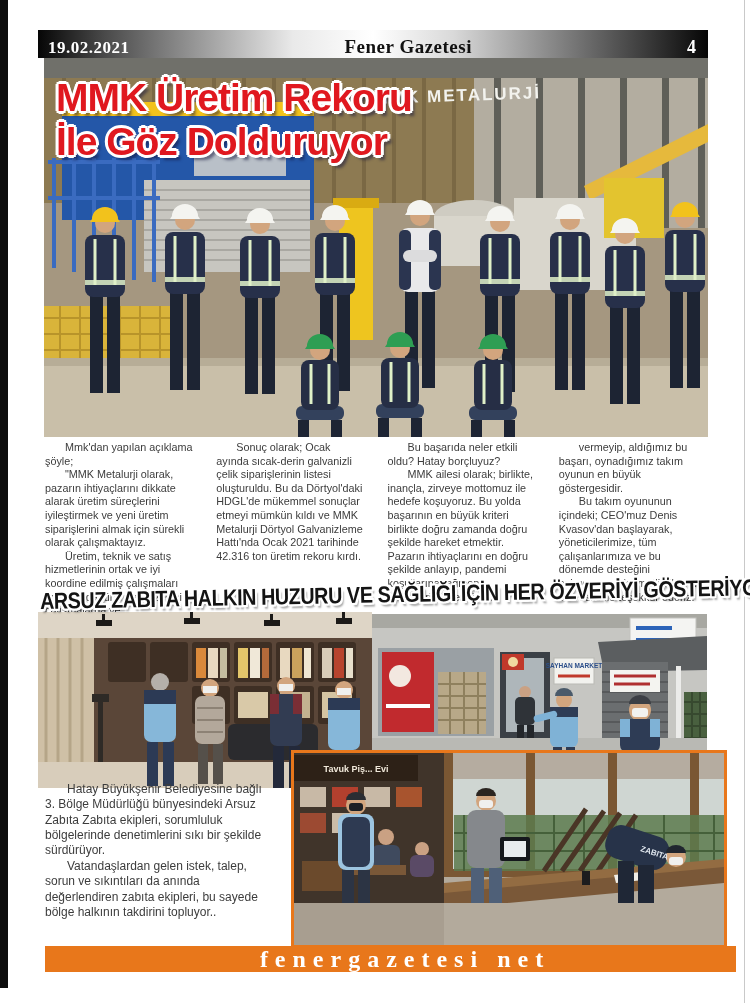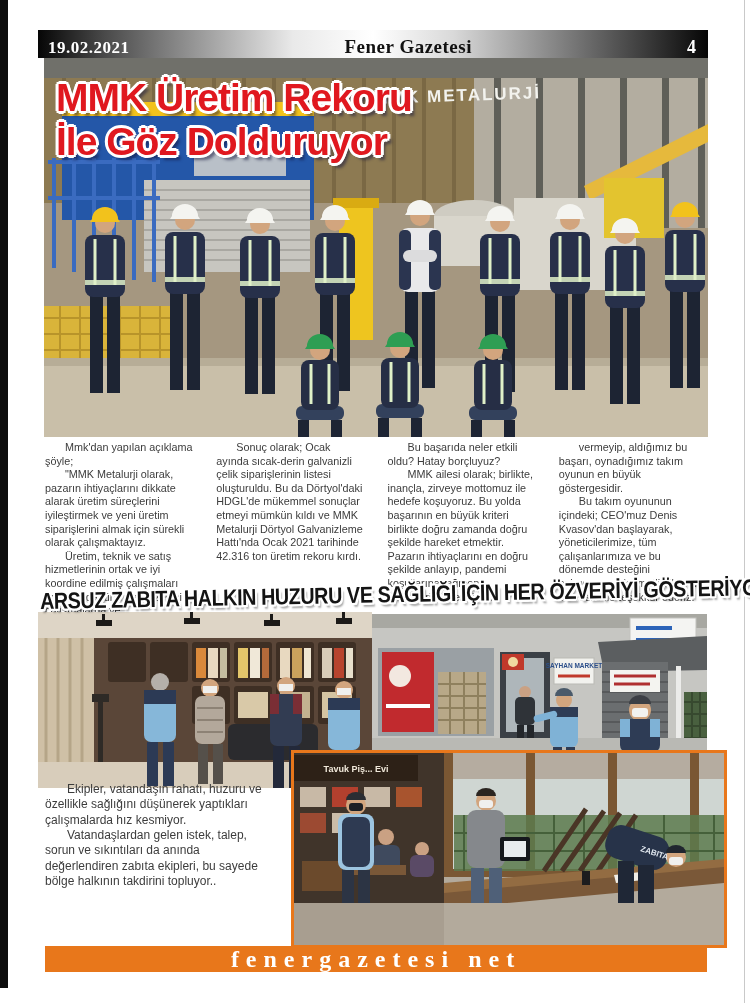--- a/index.html
+++ b/index.html
@@ -47,21 +47,21 @@
     z-index:5;}
 
   
   .body2{left:45px;top:782px;width:220px;font-size:12px;line-height:1.28;color:#3c3c3c;}
   .body2 p{margin:0;text-indent:22px;}
 
   
   .footer{left:45px;top:946px;width:662px;height:26px;background:#e8771b;
     display:flex;align-items:center;justify-content:center;
     font-family:"Liberation Serif",serif;font-weight:bold;font-style:normal;
-    color:#ffffff;font-size:24px;letter-spacing:7px;}
+    color:#ffffff;font-size:24px;letter-spacing:7px;padding-left:29px;}
 </style>
 </head>
 <body>
 
 <div class="page">
 
   <div class="abs left-strip"></div>
   <div class="abs right-hairline"></div>
 
   <div class="abs masthead">
@@ -450,21 +450,21 @@
         <rect x="-6" y="44" width="16" height="64" fill="#1f2736"></rect>
           <rect x="14" y="48" width="16" height="62" fill="#1f2736"></rect>
         <text x="16" y="34" transform="rotate(18 16 34)" font-family="Liberation Sans, sans-serif" font-size="8" font-weight="bold" fill="#dfe6ee">ZABITA</text>
       </g>
       <rect y="150" width="430" height="42" fill="#b3aa9c"></rect>
       <rect x="0" y="150" width="150" height="42" fill="#a89e90"></rect>
     </svg>
   </div>
 
   <div class="abs body2">
-    <p>Ekipler, vatandaşın rahatı, huzuru ve özellikle sağlığını düşünerek yaptıkları çalışmalarda hız kesmiyor.</p>
+    <p>Hatay Büyükşehir Belediyesine bağlı 3. Bölge Müdürlüğü bünyesindeki Arsuz Zabıta Zabıta ekipleri, sorumluluk bölgelerinde denetimlerini sıkı bir şekilde sürdürüyor.</p>
     <p>Vatandaşlardan gelen istek, talep, sorun ve sıkıntıları da anında değerlendiren zabıta ekipleri, bu sayede bölge halkının takdirini topluyor..</p>
   </div>
 
   <div class="abs footer">
     <span>fenergazetesi net</span>
   </div>
 
 </div>
 
 </body></html>

